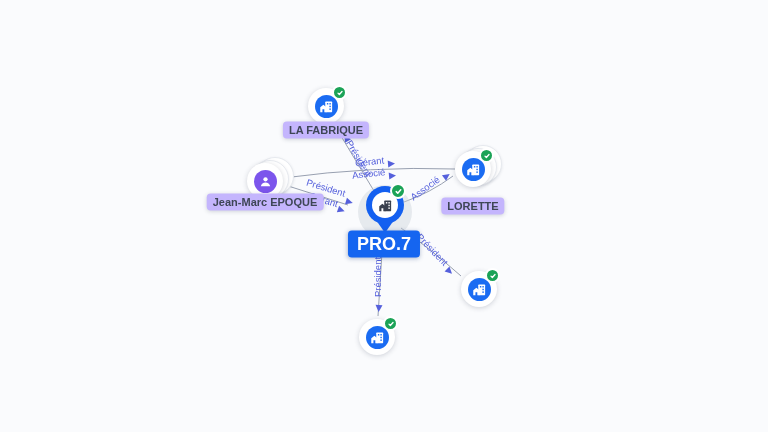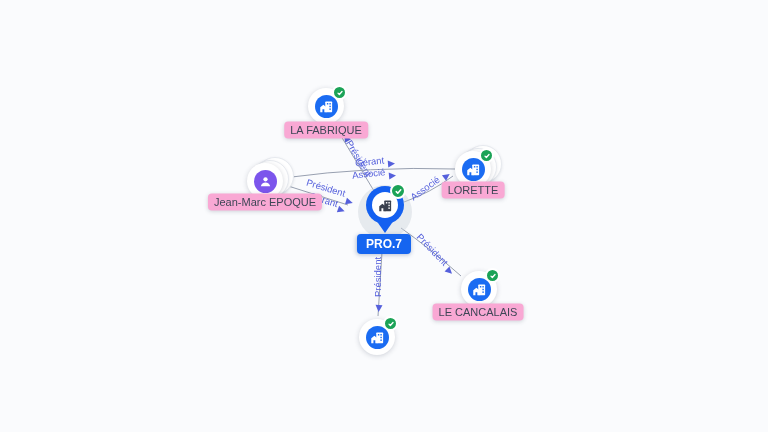--- a/index.html
+++ b/index.html
@@ -28,42 +28,42 @@
   .circle{width:23px;height:23px;border-radius:50%;display:flex;align-items:center;justify-content:center;}
   .company{background:#1b6cf2;}
   .person{background:#7c55ec;}
   .check{
     position:absolute;right:-3px;top:-3px;width:11px;height:11px;border-radius:50%;
     background:#1ba357;border:2px solid #fff;
     display:flex;align-items:center;justify-content:center;
   }
   .chip{
     position:absolute;transform:translate(-50%,-50%);
-    background:#f9a8d4;color:#3e4656;font-size:11px;line-height:13px;
+    background:#c4b5fd;color:#3e4656;font-size:11px;line-height:13px;
     padding:2px 6px;border-radius:4px;white-space:nowrap;
-    box-shadow:0 1px 4px rgba(50,60,80,.22);cursor:pointer;
+    box-shadow:0 1px 4px rgba(50,60,80,.22);cursor:pointer;font-weight:bold;
   }
 
   
   .pro7{position:absolute;cursor:pointer;}
   .halo{position:absolute;left:-27px;top:-27px;width:54px;height:54px;border-radius:50%;
         background:rgba(203,209,218,.42);}
   .pin{position:absolute;left:-19px;top:-26px;width:38px;height:38px;border-radius:50%;background:#1460f0;}
   .pin::after{
     content:"";position:absolute;left:50%;transform:translateX(-50%);bottom:-9px;
     width:0;height:0;border-left:9px solid transparent;border-right:9px solid transparent;
     border-top:13px solid #1460f0;
   }
   .pin-inner{position:absolute;left:50%;top:50%;transform:translate(-50%,-50%);
     width:26px;height:26px;border-radius:50%;background:#fff;
     display:flex;align-items:center;justify-content:center;}
   .pin .check{right:-2px;top:-3px;width:12px;height:12px;}
   .badge{
     position:absolute;transform:translate(-50%,-50%);
-    background:#1565f0;color:#fff;font-size:12px;font-weight:bold;
+    background:#1565f0;color:#fff;font-size:18px;font-weight:bold;
     padding:3px 9px;border-radius:4px;white-space:nowrap;
     box-shadow:0 1px 4px rgba(30,60,120,.3);cursor:pointer;
   }
   .icon-svg{display:block;}
 </style>
 </head>
 <body>
 
 <div class="canvas">
 
@@ -157,21 +157,21 @@
             </g>
         </svg>
       </div>
       <div class="check">
         <svg width="8" height="8" viewBox="0 0 12 12">
             <path d="M3 6.2l2 2 4-4.4" stroke="#fff" stroke-width="2" fill="none" stroke-linecap="round" stroke-linejoin="round"></path>
           </svg>
       </div>
     </div>
   </div>
-  <div class="chip" style="left:473px;top:190px">LORETTE</div>
+  <div class="chip" style="left:473px;top:206px">LORETTE</div>
 
   <div class="pro7" style="left:385px;top:212px">
     <div class="halo"></div>
     <div class="pin">
       <div class="pin-inner">
         <svg class="icon-svg" width="15" height="15" viewBox="0 0 24 24">
           <g fill="#3a414e">
               <rect x="10" y="4" width="11" height="17" rx="1"></rect>
           <path d="M2 21v-8l5-4 5 4v8H8.5v-4.5h-3V21z"></path>
             </g>
@@ -208,21 +208,20 @@
             </g>
         </svg>
       </div>
       <div class="check">
         <svg width="8" height="8" viewBox="0 0 12 12">
             <path d="M3 6.2l2 2 4-4.4" stroke="#fff" stroke-width="2" fill="none" stroke-linecap="round" stroke-linejoin="round"></path>
           </svg>
       </div>
     </div>
   </div>
-  <div class="chip" style="left:478px;top:312px">LE CANCALAIS</div>
 
   <div class="node" style="left:377px;top:337px">
     <div class="card">
       <div class="circle company">
         <svg class="icon-svg" width="15" height="15" viewBox="0 0 24 24">
           <g fill="#fff">
               <rect x="10" y="4" width="11" height="17" rx="1"></rect>
           <path d="M2 21v-8l5-4 5 4v8H8.5v-4.5h-3V21z"></path>
             </g>
           <g fill="#1b6cf2">

